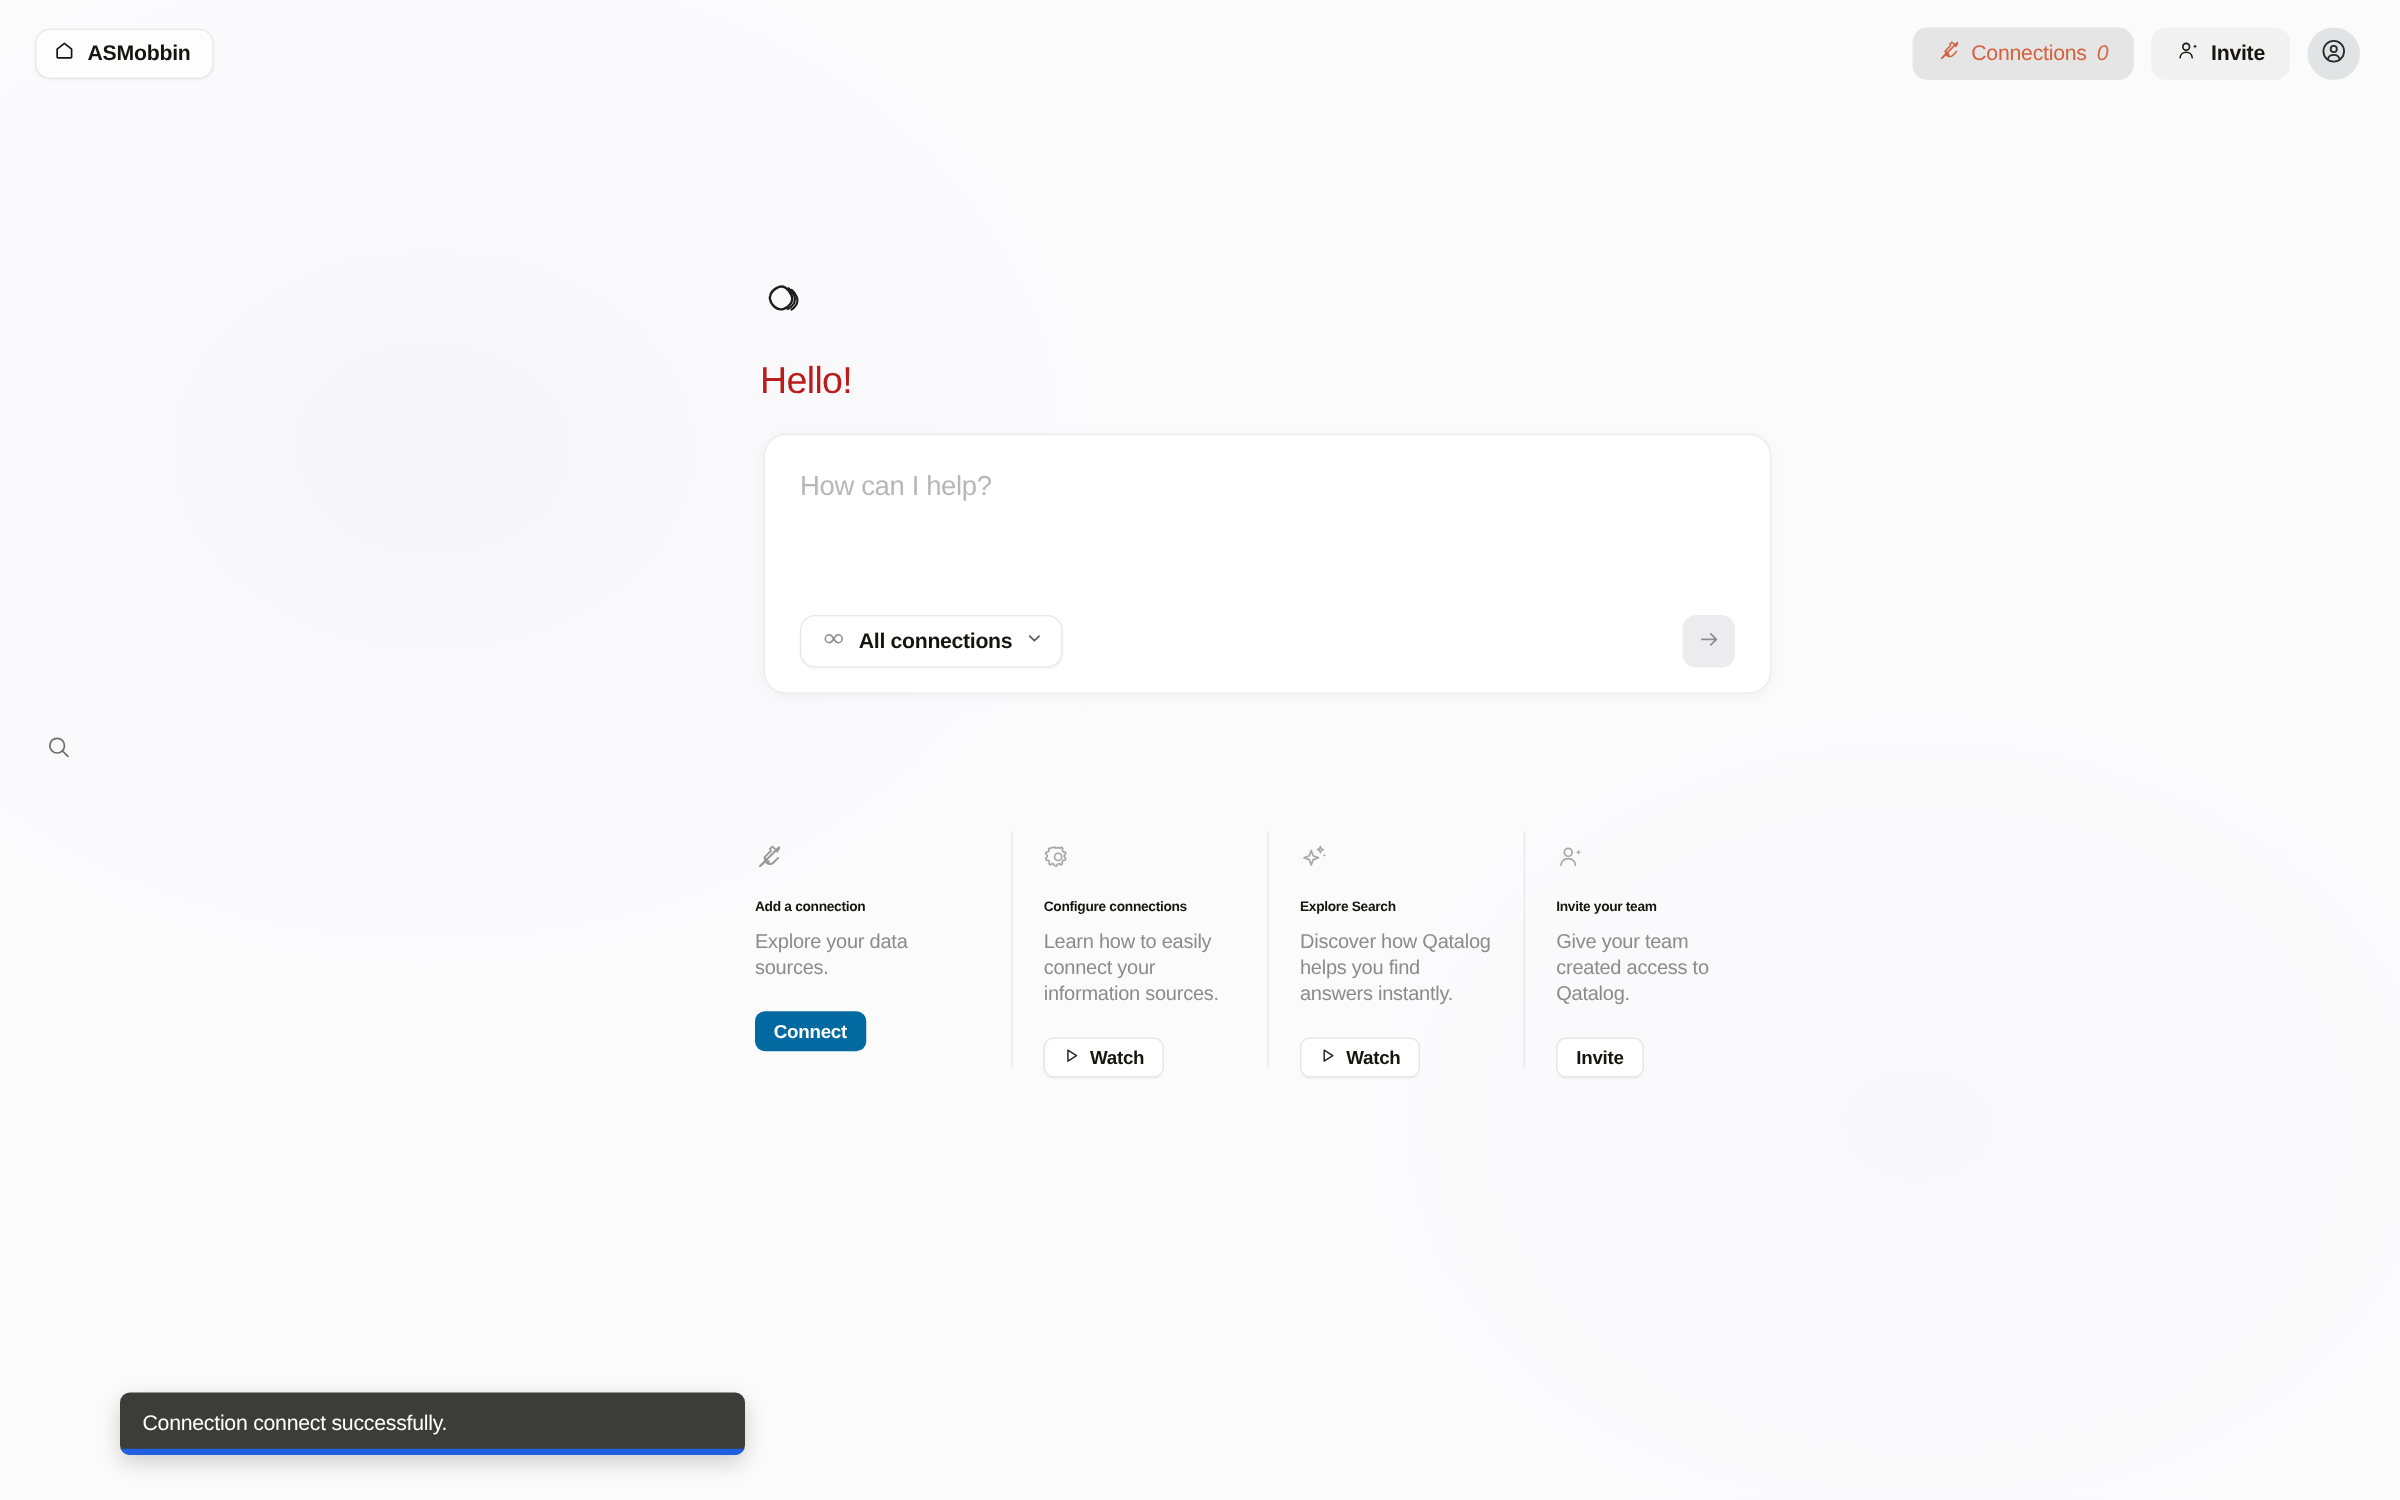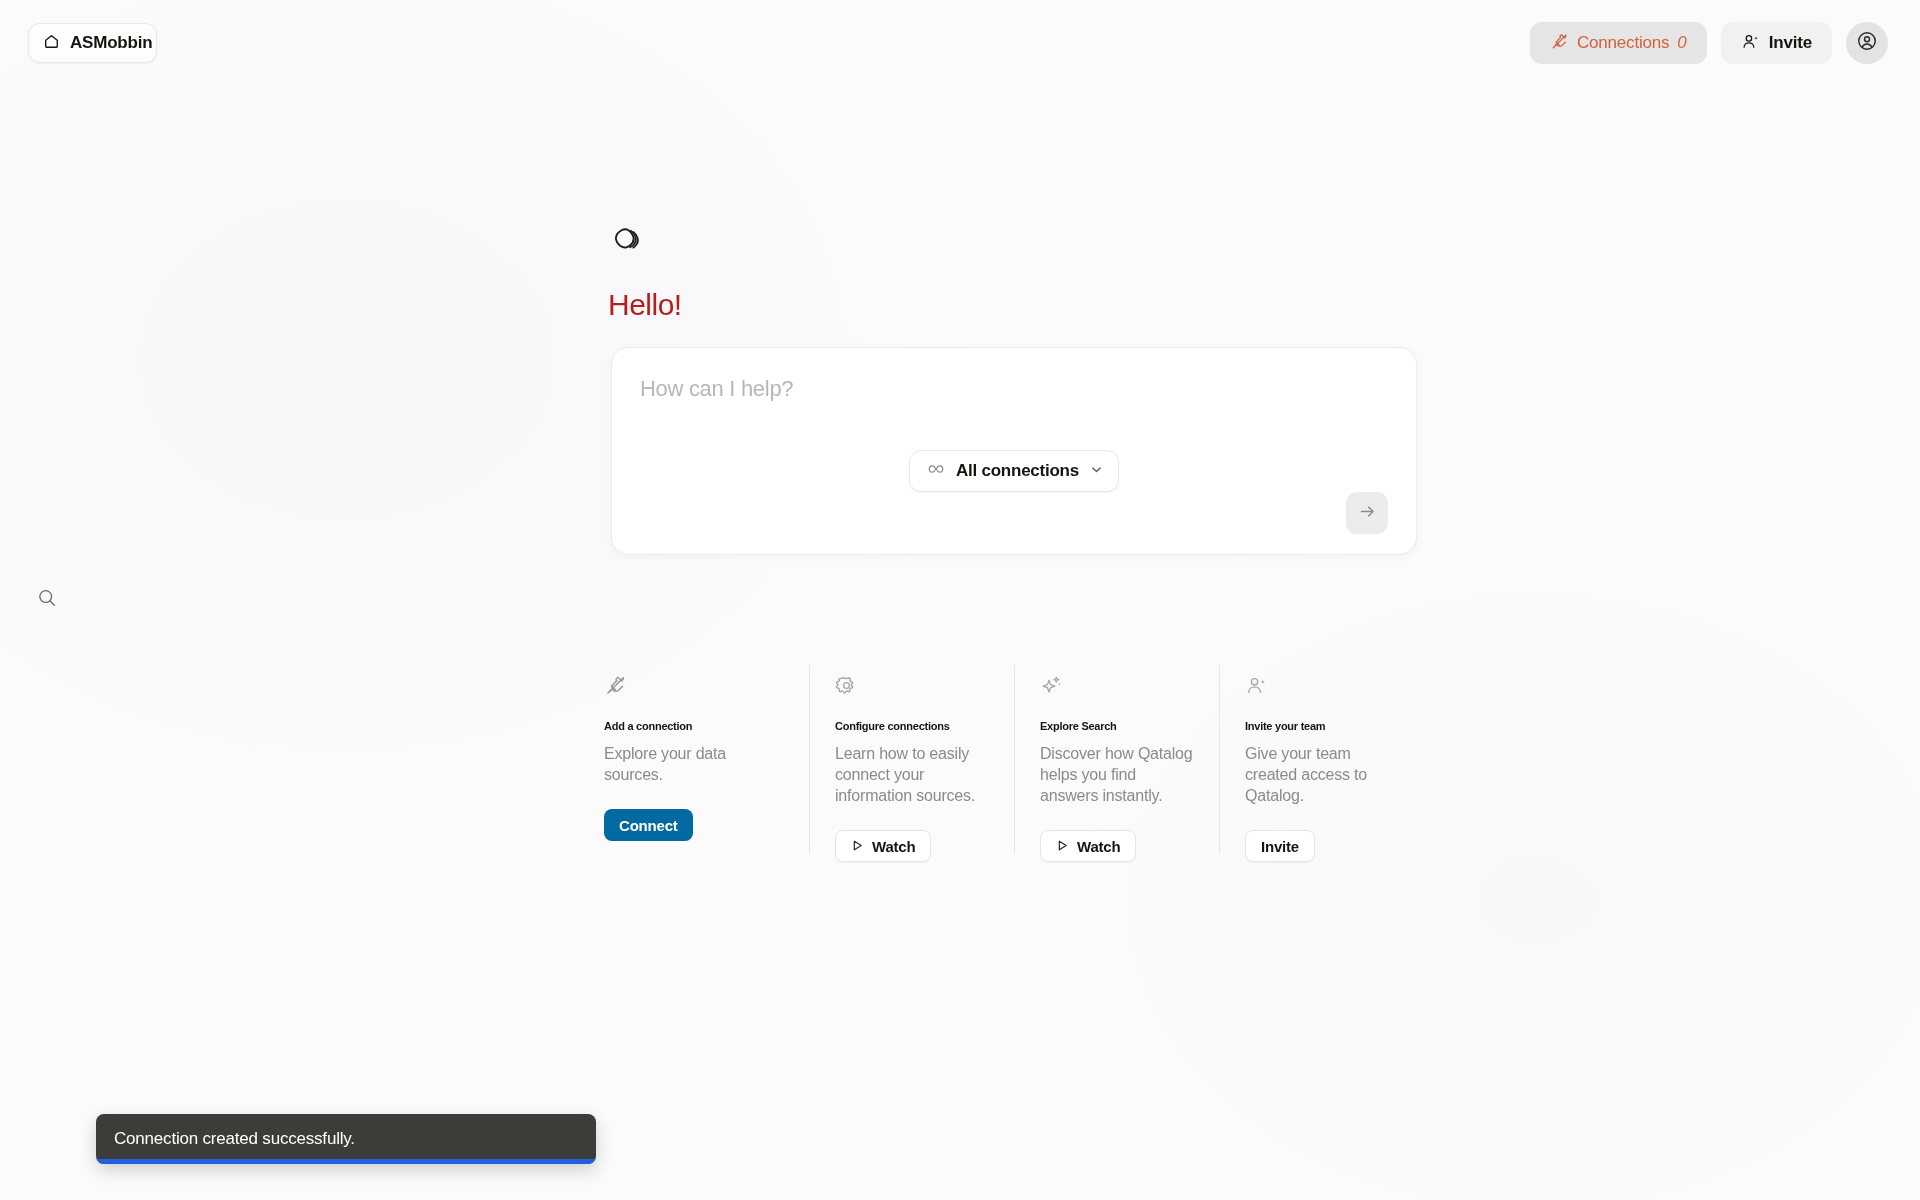--- a/index.html
+++ b/index.html
@@ -21,21 +21,21 @@
 
   
   .topbar {
     position: absolute; top: 0; left: 0;
     width: 1920px; height: 86px;
     display: flex; align-items: center;
     padding: 0 28px;
   }
   .logo-pill {
     display: inline-flex; align-items: center; gap: 10px;
-    height: 40px; padding: 0 4px 0 14px;
+    height: 40px; padding: 0 18px 0 14px;
     background: #fdfdfd;
     border: 1px solid #e8e8e8;
     border-radius: 12px;
     box-shadow: 0 1px 2px rgba(16,16,16,.05);
     cursor: pointer;
   }
   .logo-pill .label {
     font-size: 17px; font-weight: 700; letter-spacing: -.2px; color: #15150f;
   }
   .spacer { flex: 1 1 auto; }
@@ -99,21 +99,21 @@
   }
   .prompt-input {
     border: 0; outline: none; width: 100%;
     font-family: "Liberation Sans", sans-serif;
     font-size: 22px; font-weight: 400; letter-spacing: -.3px;
     color: #1b1b17; background: transparent;
     resize: none; flex: 1 1 auto; line-height: 1.35;
   }
   .prompt-input::placeholder { color: #b7b7b7; }
 
-  .prompt-footer { display: flex; align-items: center; flex-direction: column; }
+  .prompt-footer { display: flex; align-items: center; }
   .conn-select {
     display: inline-flex; align-items: center; gap: 10px;
     height: 42px; padding: 0 14px 0 16px;
     background: #fff;
     border: 1px solid #e8e8e8;
     border-radius: 12px;
     box-shadow: 0 1px 2px rgba(20,20,20,.05);
     cursor: pointer;
   }
   .conn-select .cs-label {
@@ -360,15 +360,15 @@
     <div class="ctitle">Invite your team</div>
     <div class="cdesc">Give your team created access to Qatalog.</div>
     <div class="cbtn">
       <button class="btn-outline">Invite</button>
     </div>
   </div>
 
 </div>
 
 <div class="toast">
-  <span class="ttext">Connection created successfully.</span>
+  <span class="ttext">Connection connect successfully.</span>
   <div class="tbar"></div>
 </div>
 
 </body></html>

